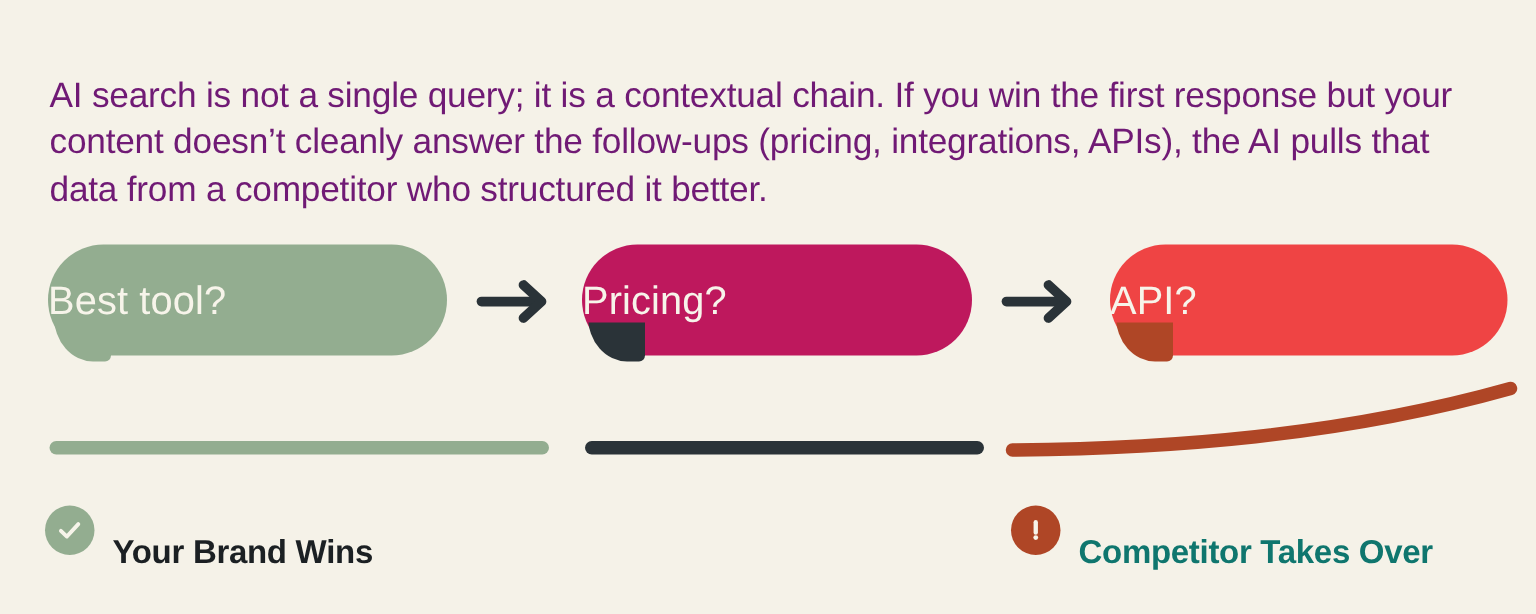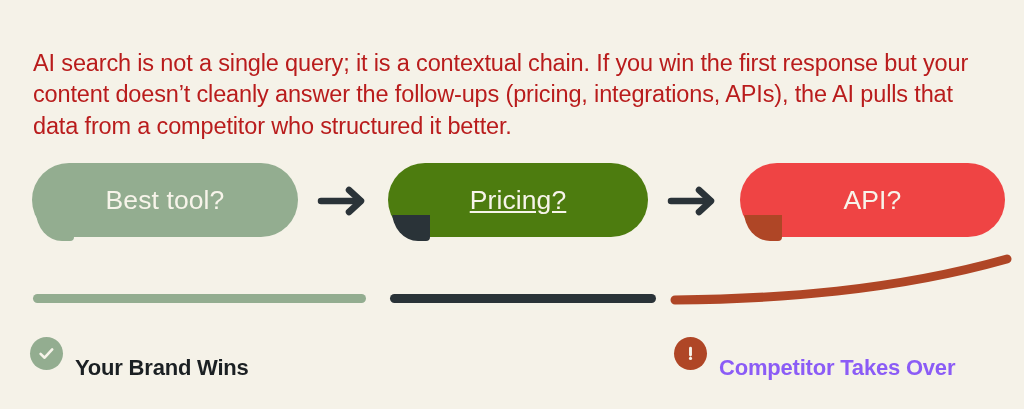--- a/index.html
+++ b/index.html
@@ -26,41 +26,41 @@
 
   
   .intro {
     position: absolute;
     left: 33px;
     top: 24px;
     width: 968px;
     font-size: 23.5px;
     line-height: 31.5px;
     letter-spacing: -0.15px;
-    color: #b91c1c;
+    color: #701a75;
     font-weight: 400;
   }
 
   
   .chain {
     position: absolute;
     left: 0;
     top: 158px;
     width: 1024px;
     height: 95px;
   }
 
   .bubble {
     position: absolute;
     top: 5px;
     height: 74px;
     border-radius: 37px;
     display: flex;
     align-items: center;
-    justify-content: center;
+    justify-content: flex-start;
     color: #f7f4ea;
     font-size: 26.5px;
     font-weight: 400;
     letter-spacing: 0.1px;
     box-sizing: border-box;
   }
 
   
   .bubble .tail {
     position: absolute;
@@ -78,21 +78,21 @@
     top: -18px;
     width: 38px;
     height: 44px;
     background: inherit;
     border-bottom-left-radius: 26px 30px;
     border-bottom-right-radius: 4px;
   }
 
   #bubble-0 { left: 32px;  width: 266px; background: #93ad90; }
   #bubble-0 .tail::before { background: #93ad90; }
-  #bubble-1 { left: 388px; width: 260px; background: #4d7c0f; text-decoration: underline; }
+  #bubble-1 { left: 388px; width: 260px; background: #be185d; }
   #bubble-1 .tail::before { background: #2a3338; }
   #bubble-2 { left: 740px; width: 265px; background: #ef4444; }
   #bubble-2 .tail::before { background: #af4626; }
 
   .arrow {
     position: absolute;
     top: 26px;
     width: 56px;
     height: 34px;
     color: #2a3338;
@@ -159,21 +159,21 @@
   .badge svg { display: block; }
 
   .outcome-label {
     font-size: 22px;
     font-weight: 700;
     letter-spacing: -0.2px;
     white-space: nowrap;
     margin-top: 29px;
   }
   #outcome-label-0 { color: #1b2023; }
-  #outcome-label-1 { color: #8b5cf6; }
+  #outcome-label-1 { color: #0f766e; }
 </style>
 </head>
 <body>
 
 <div id="canvas">
 
   <p class="intro">AI search is not a single query; it is a contextual chain. If you win the first response but your content doesn’t cleanly answer the follow-ups (pricing, integrations, APIs), the AI pulls that data from a competitor who structured it better.</p>
 
   <div class="chain">
 

